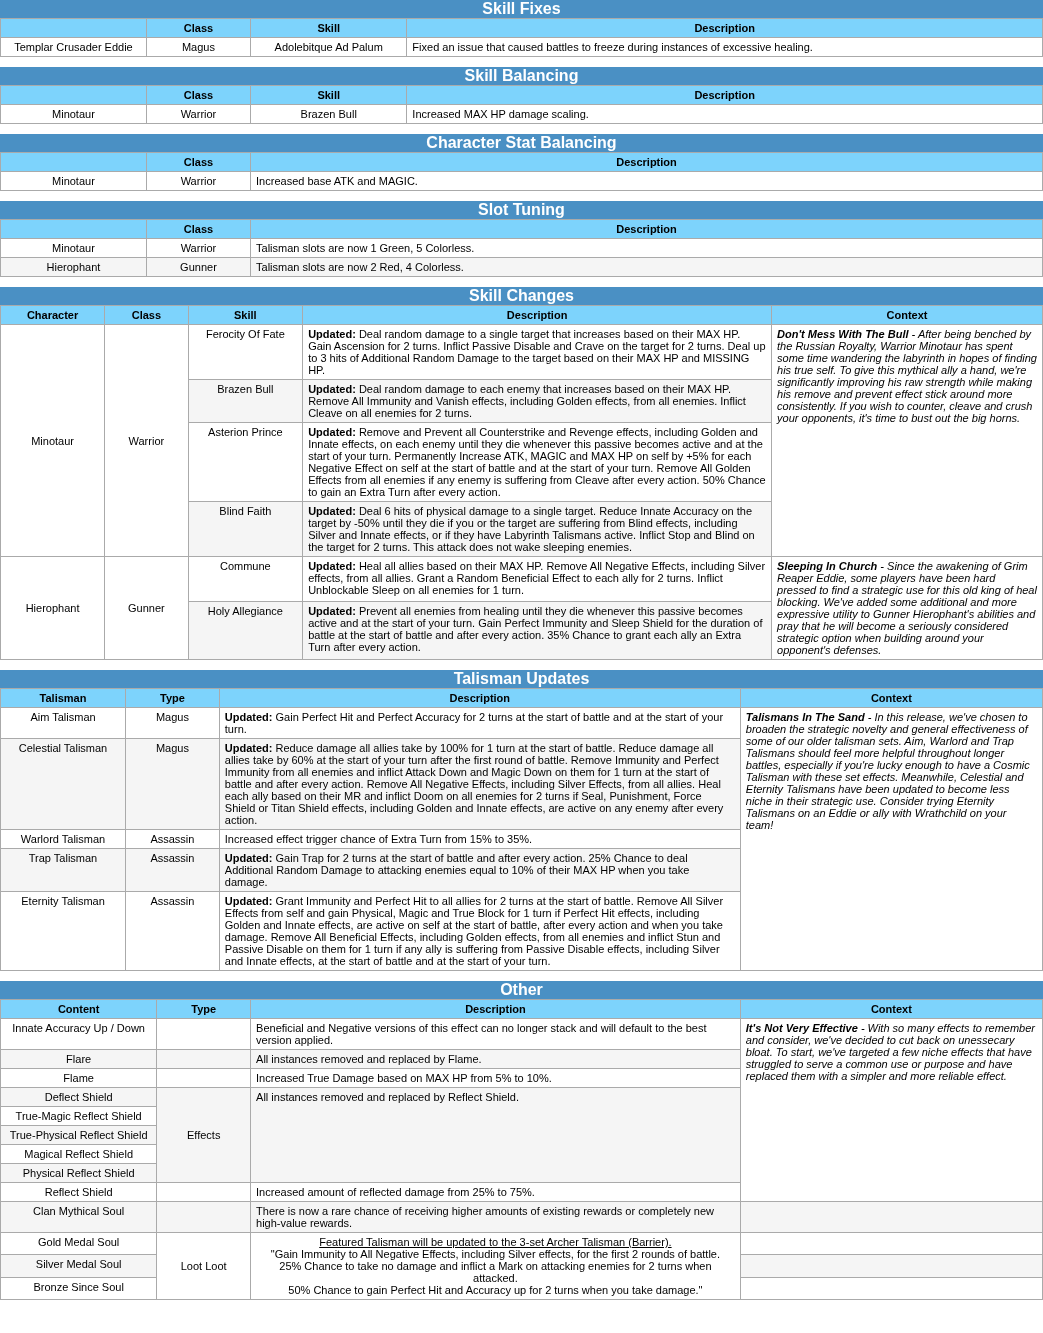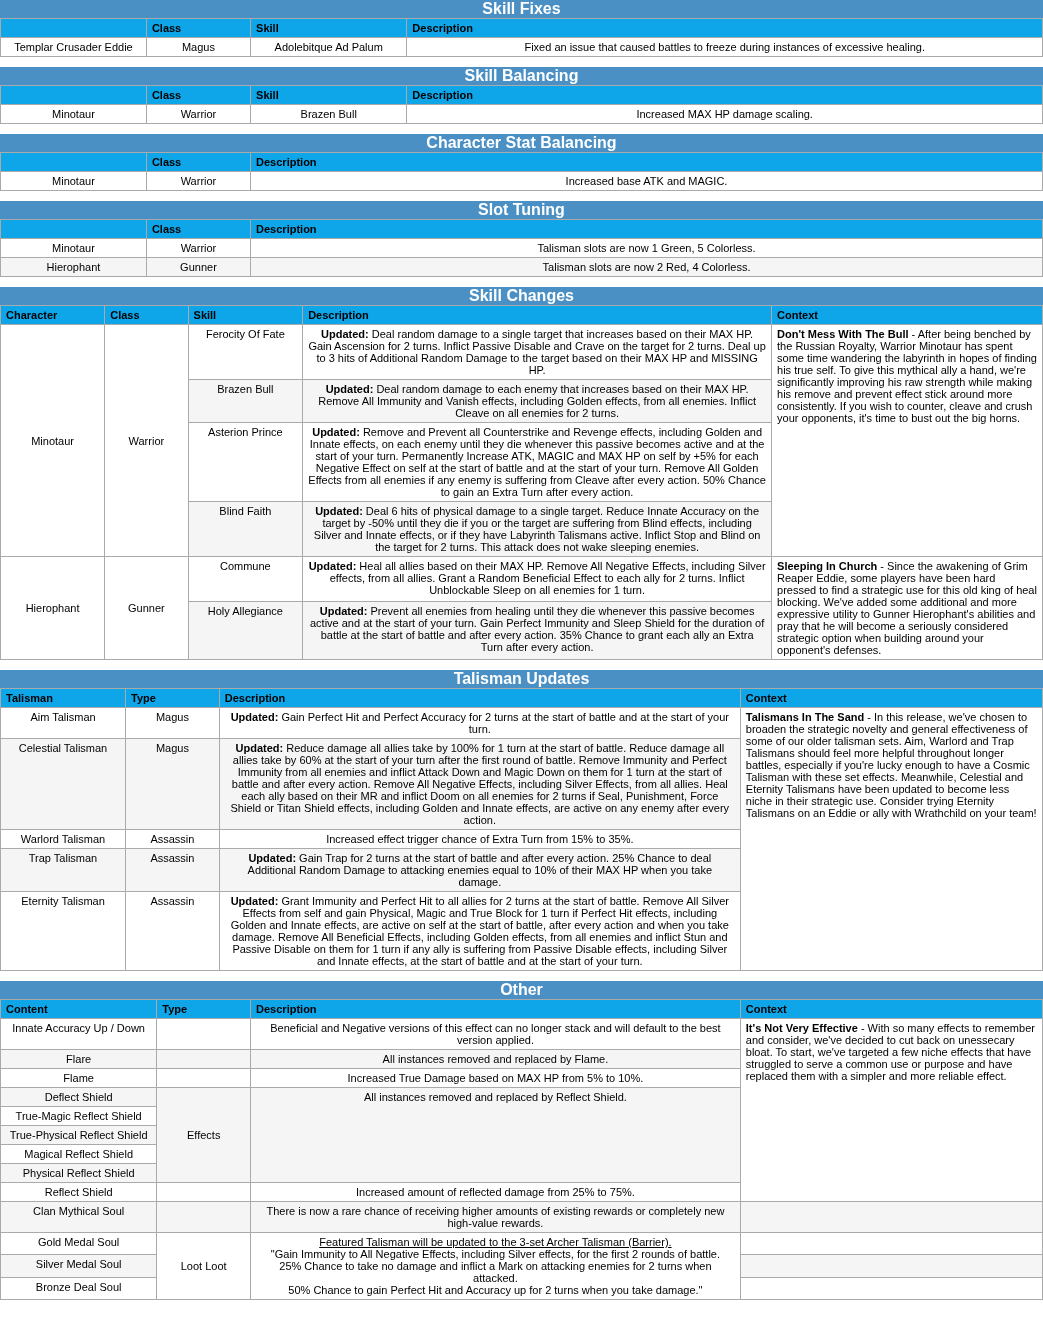--- a/index.html
+++ b/index.html
@@ -19,39 +19,40 @@
       text-align: center;
       font-weight: bold;
       padding: 0;
       font-size: 16px;
     }
     table {
       width: 100%;
       border-collapse: collapse;
     }
     th {
-      background: #0ea5e9;
+      background: #7dd3fc;
       font-weight: bold;
-      text-align: left;
+      text-align: center;
       border: 1px solid #aaa;
       padding: 3px 5px;
       font-size: 11px;
     }
     td {
       border: 1px solid #aaa;
       padding: 3px 5px;
       font-size: 11px;
       text-align: center;
       vertical-align: top;
     }
     td.desc {
-      text-align: center;
+      text-align: left;
     }
     td.context {
       text-align: left;
+      font-style: italic;
     }
     tr:nth-child(even) td {
       background: #f5f5f5;
     }
     tr:nth-child(odd) td {
       background: #fff;
     }
     .bold { font-weight: bold; }
     .underline { text-decoration: underline; }
   </style>
@@ -346,20 +347,20 @@
             25% Chance to take no damage and inflict a Mark on attacking enemies for 2 turns when attacked.<br>
             50% Chance to gain Perfect Hit and Accuracy up for 2 turns when you take damage."
           </td>
           <td></td>
         </tr>
         <tr style="background:#f5f5f5;">
           <td>Silver Medal Soul</td>
           <td></td>
         </tr>
         <tr style="background:#fff;">
-          <td>Bronze Deal Soul</td>
+          <td>Bronze Since Soul</td>
           <td></td>
         </tr>
       </tbody>
     </table>
   </div>
 
 </div>
 
 </body></html>

